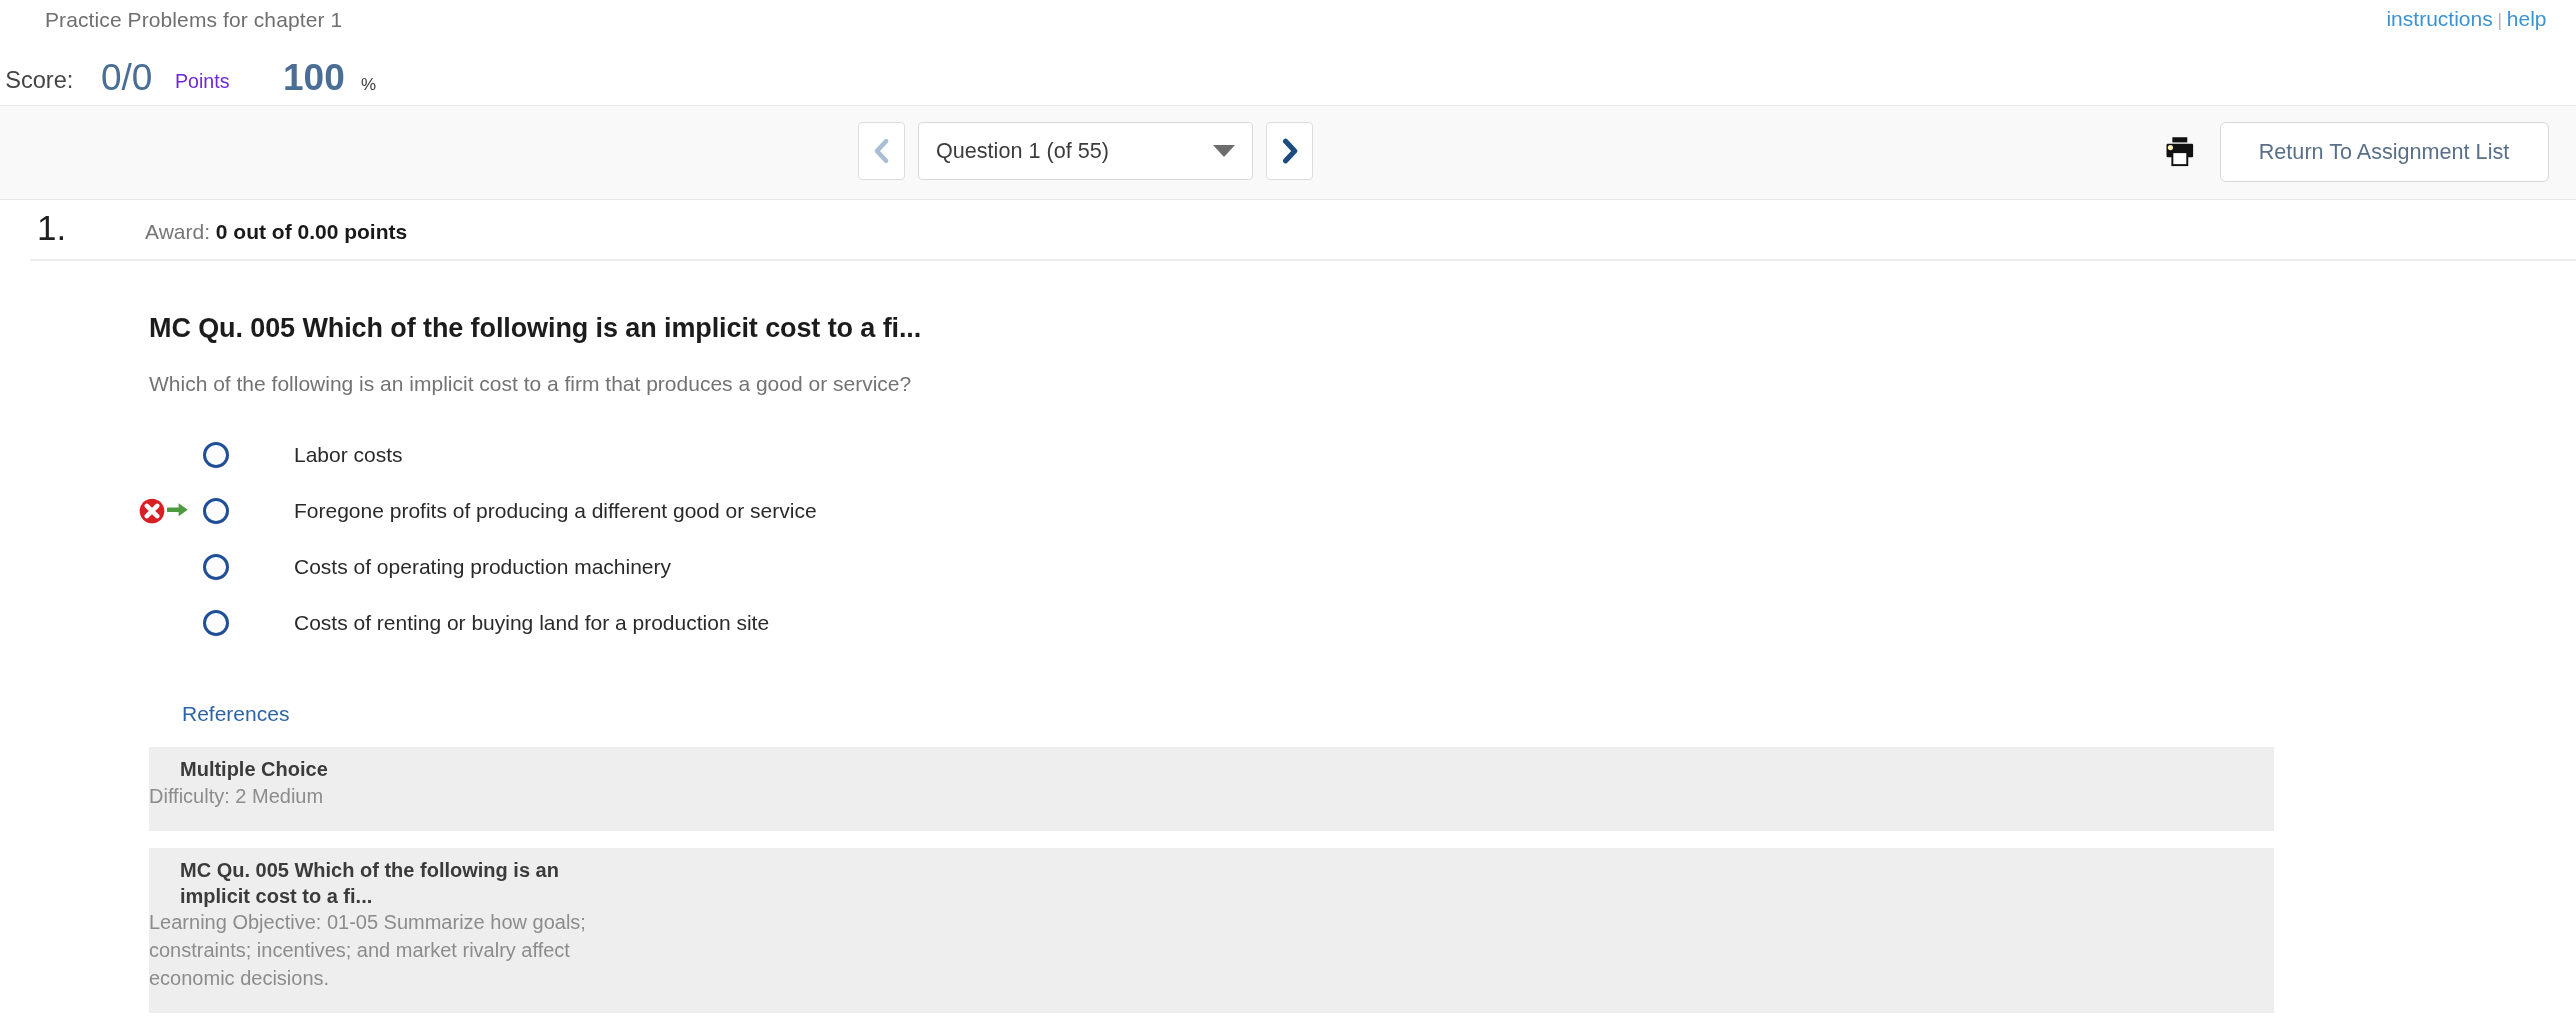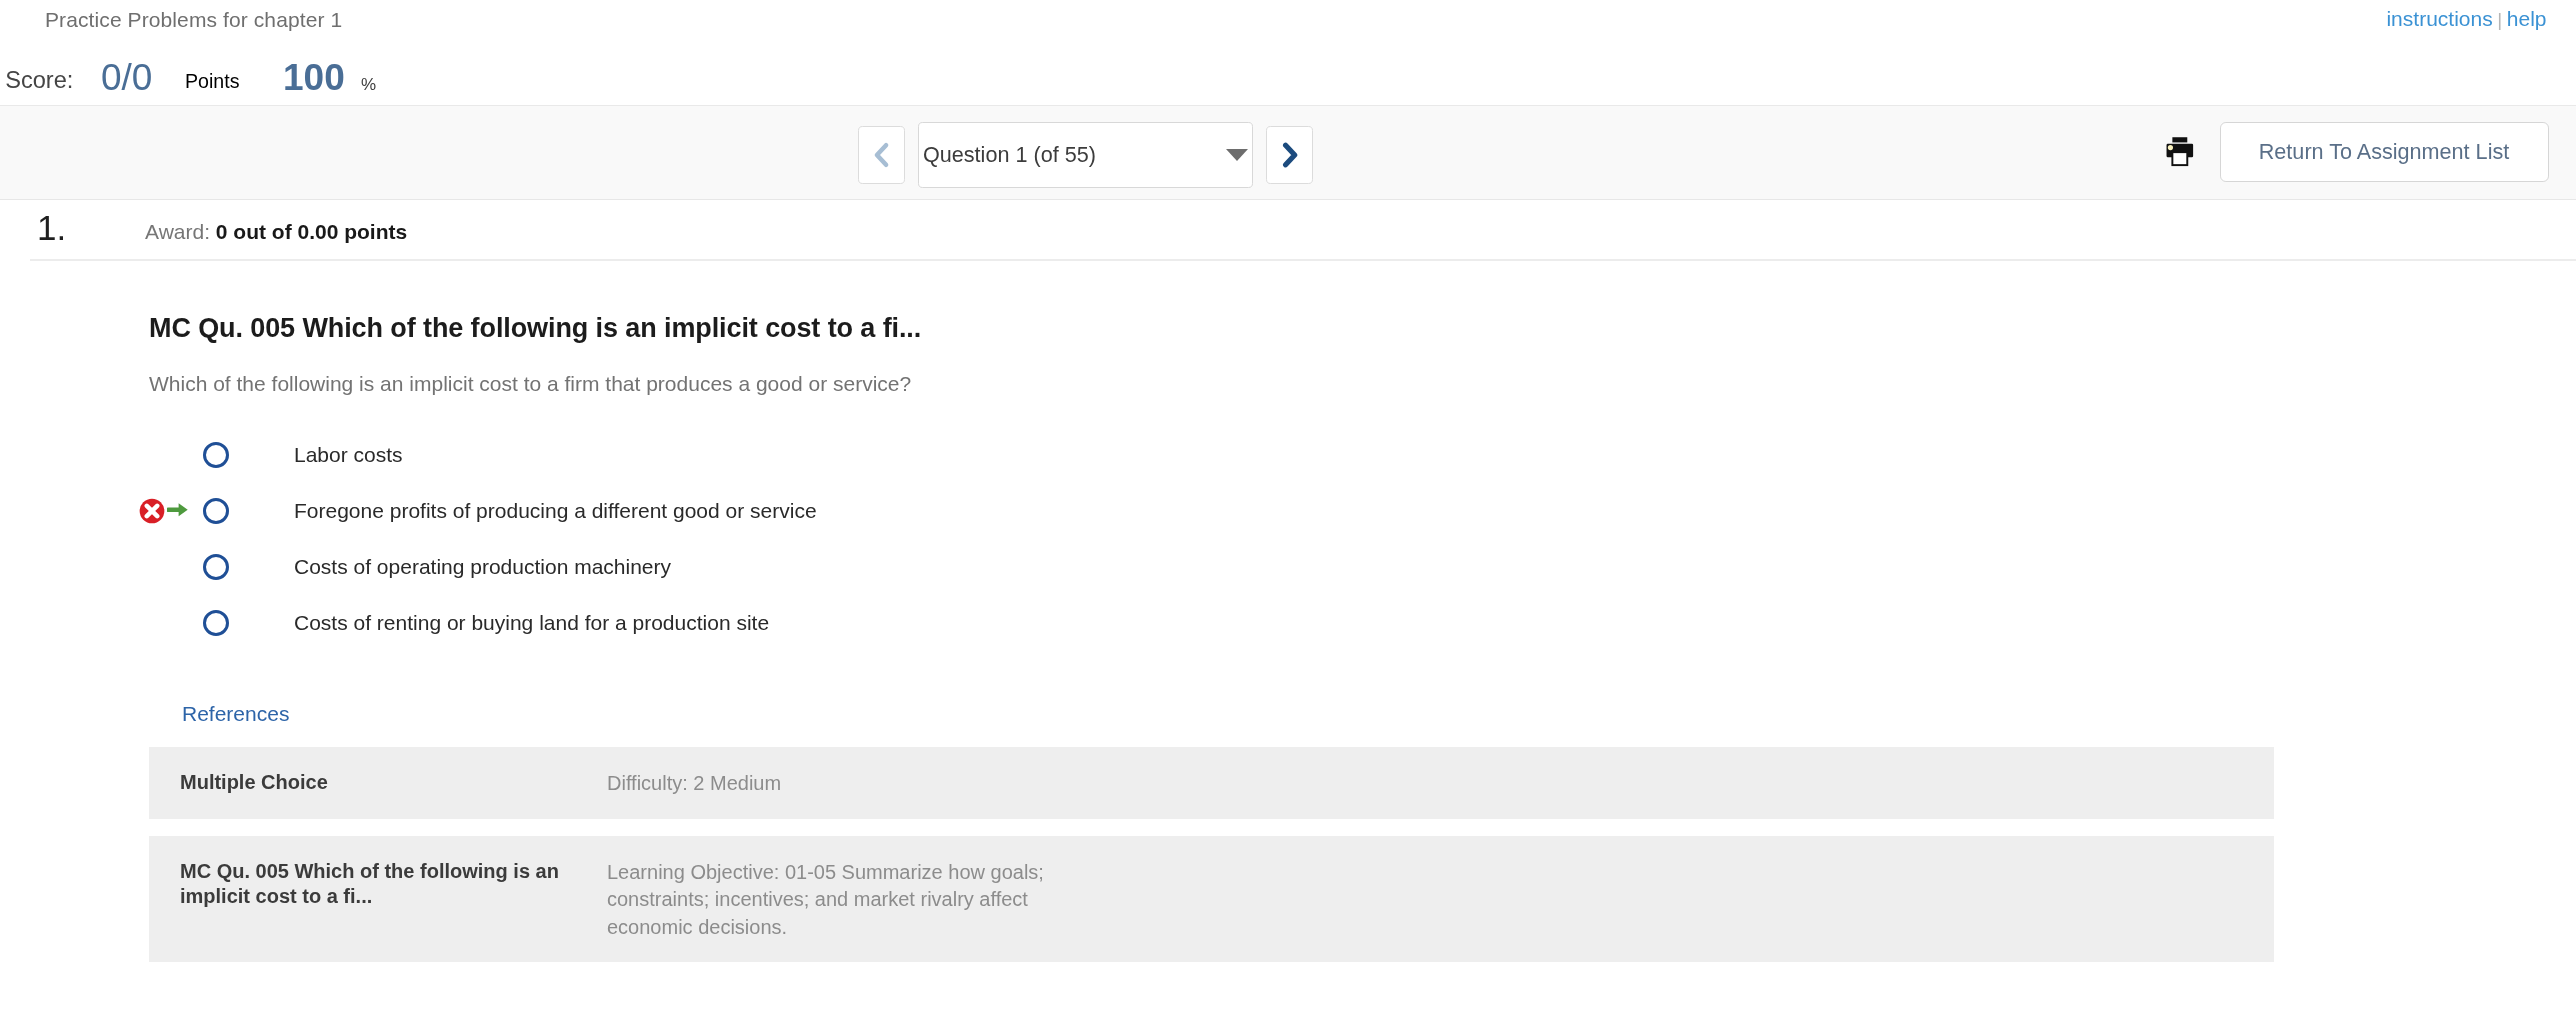--- a/index.html
+++ b/index.html
@@ -60,24 +60,24 @@
   .score-points-value {
     position: absolute;
     left: 101px;
     top: 7.9px;
     font-size: 37px;
     color: #4a6e96;
     font-weight: 300;
   }
   .score-points-unit {
     position: absolute;
-    left: 185px;
+    left: 175px;
     top: 21px;
     font-size: 19.6px;
-    color: #000000;
+    color: #6d28d9;
   }
   .score-pct-value {
     position: absolute;
     left: 283px;
     top: 7.9px;
     font-size: 37px;
     color: #4a6e96;
     font-weight: 700;
   }
   .score-pct-unit {
@@ -111,27 +111,27 @@
     border: 1.3px solid #dcdcdc;
     border-radius: 4.6px;
     display: flex;
     align-items: center;
     justify-content: center;
     cursor: pointer;
   }
   .nav-arrow-btn svg { display: block; }
   .question-select {
     width: 335px;
-    height: 66px;
+    height: 58px;
     background: #ffffff;
     border: 1.3px solid #d8d8d8;
     border-radius: 4.6px;
     display: flex;
     align-items: center;
-    padding: 0 4px;
+    padding: 0 17px;
     cursor: pointer;
   }
   .question-select .qs-label {
     flex: 1;
     font-size: 21.6px;
     color: #3c3c3c;
     white-space: nowrap;
   }
   .caret-down {
     width: 0; height: 0;
@@ -269,21 +269,22 @@
     cursor: pointer;
   }
   .ref-tables {
     margin-top: 21.6px;
     margin-left: 0px;
     width: 2125px;
   }
   .ref-row {
     background: #eeeeee;
     display: flex;
-    padding: 23px 0 21px 0;
+    padding: 10px 0 21px 0;
+    flex-direction: column;
   }
   .ref-row + .ref-row { margin-top: 17px; }
   .ref-col-left {
     width: 458px;
     padding-left: 31px;
     font-size: 20px;
     color: #3b3b3b;
     font-weight: bold;
     line-height: 1.28;
   }

